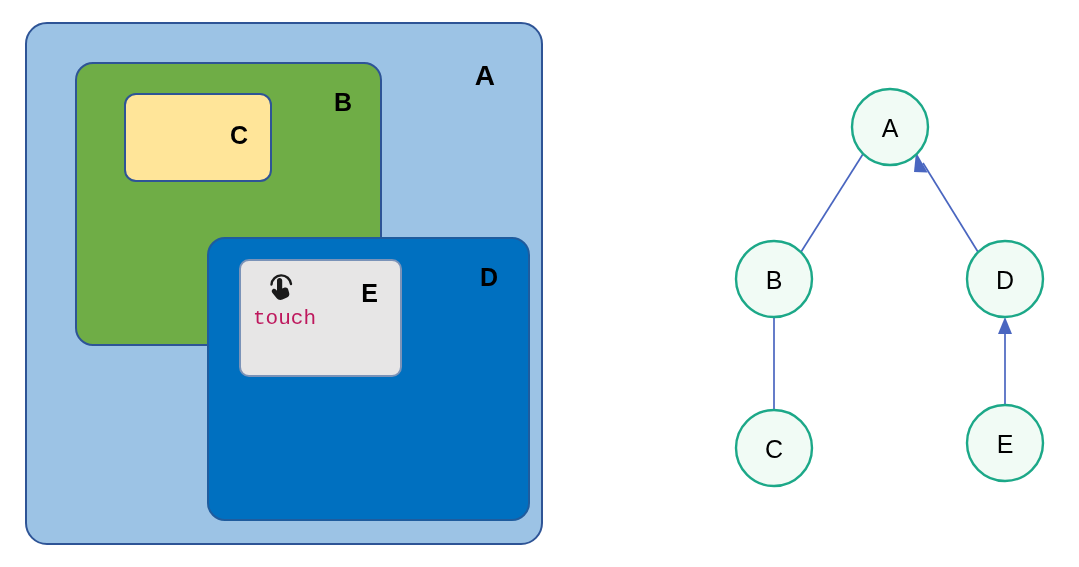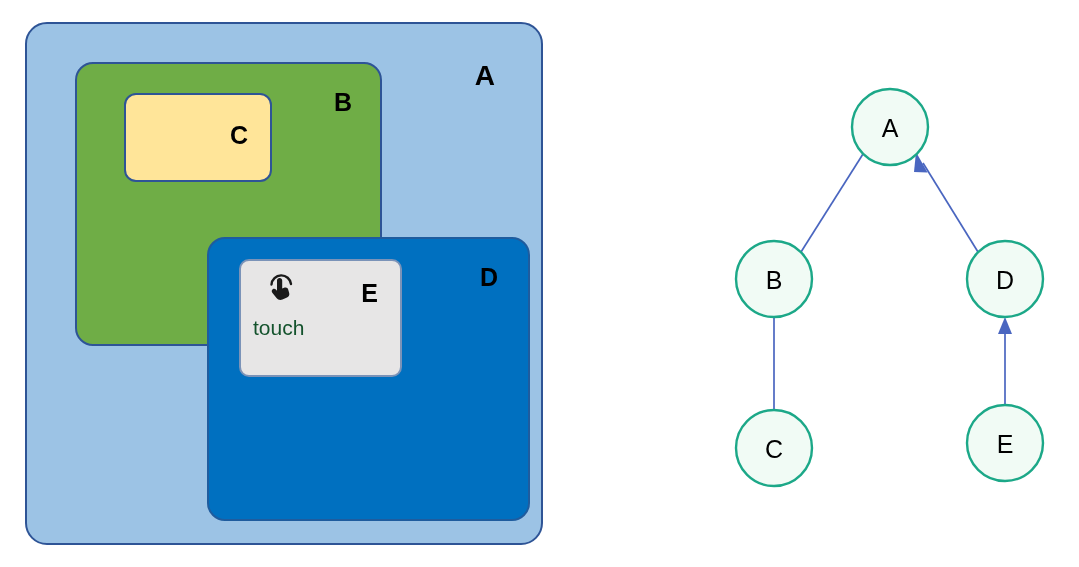--- a/index.html
+++ b/index.html
@@ -85,23 +85,24 @@
     left: 12px; top: 8px;
     width: 86px;
   }
   .touch-icon {
     display: block;
     margin-left: 12px;
   }
   .touch-text {
     display: block;
     font-size: 21px;
-    color: #14532d;
+    color: #be185d;
     line-height: 1.05;
-    margin-top: 14px;
+    margin-top: 5px;
+    font-family: Liberation Mono, monospace;
   }
 
   
   #tree-svg {
     position: absolute;
     left: 620px; top: 0;
     width: 459px; height: 567px;
   }
   .node-circle {
     fill: #F1FBF5;

